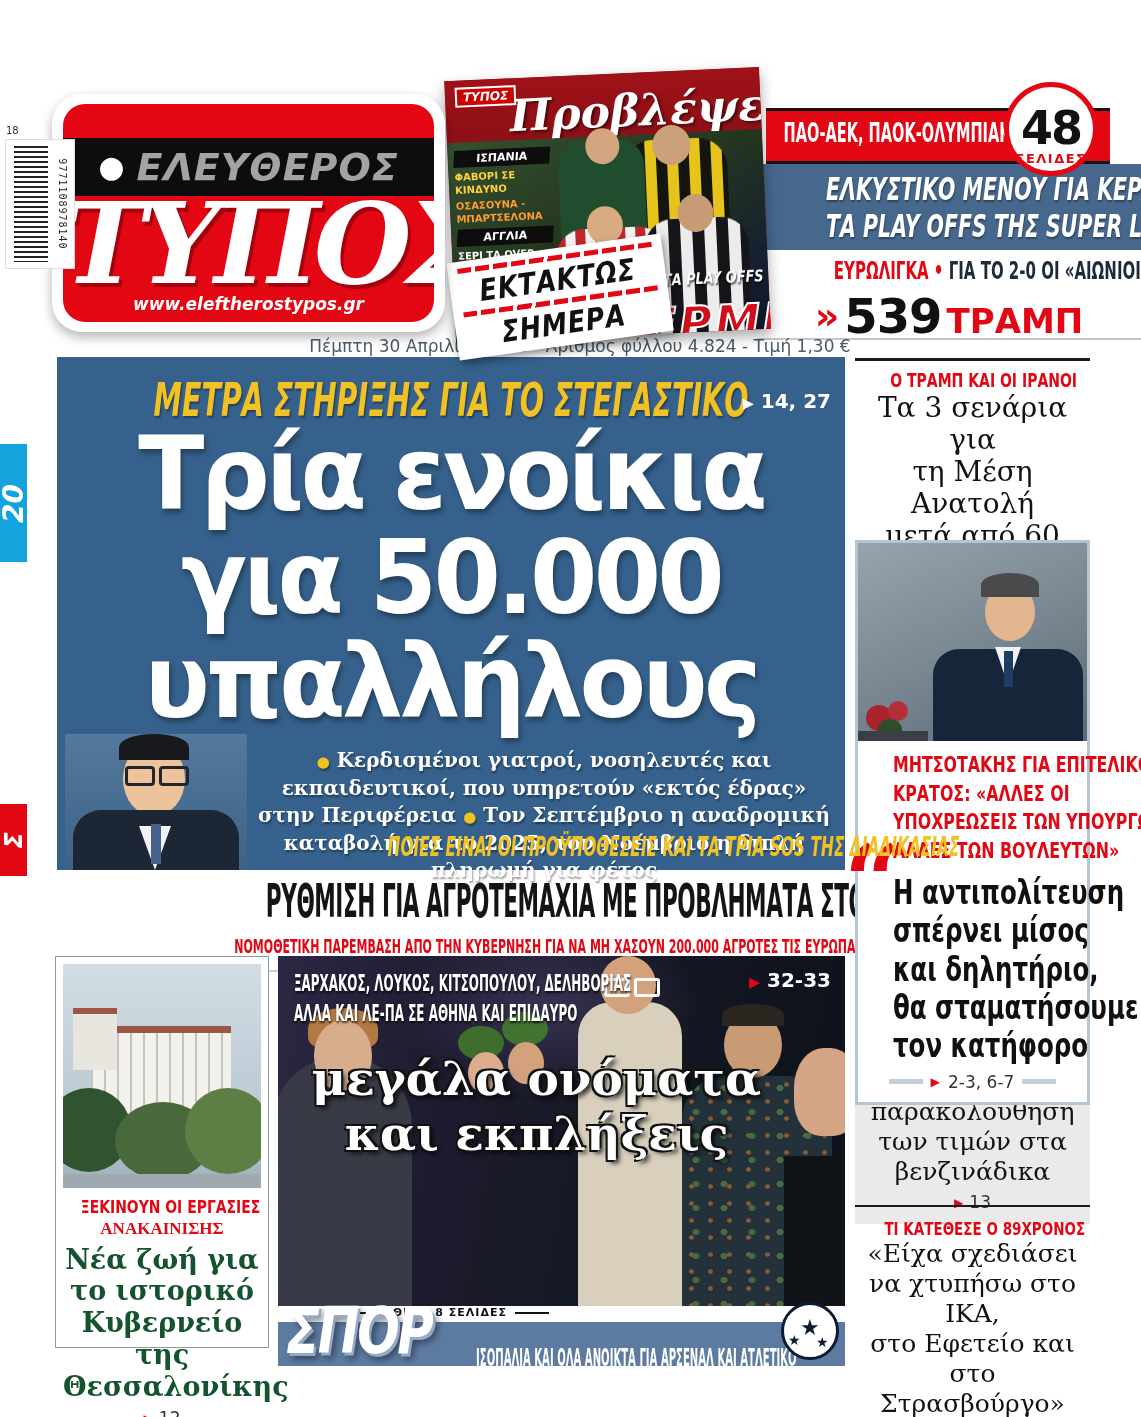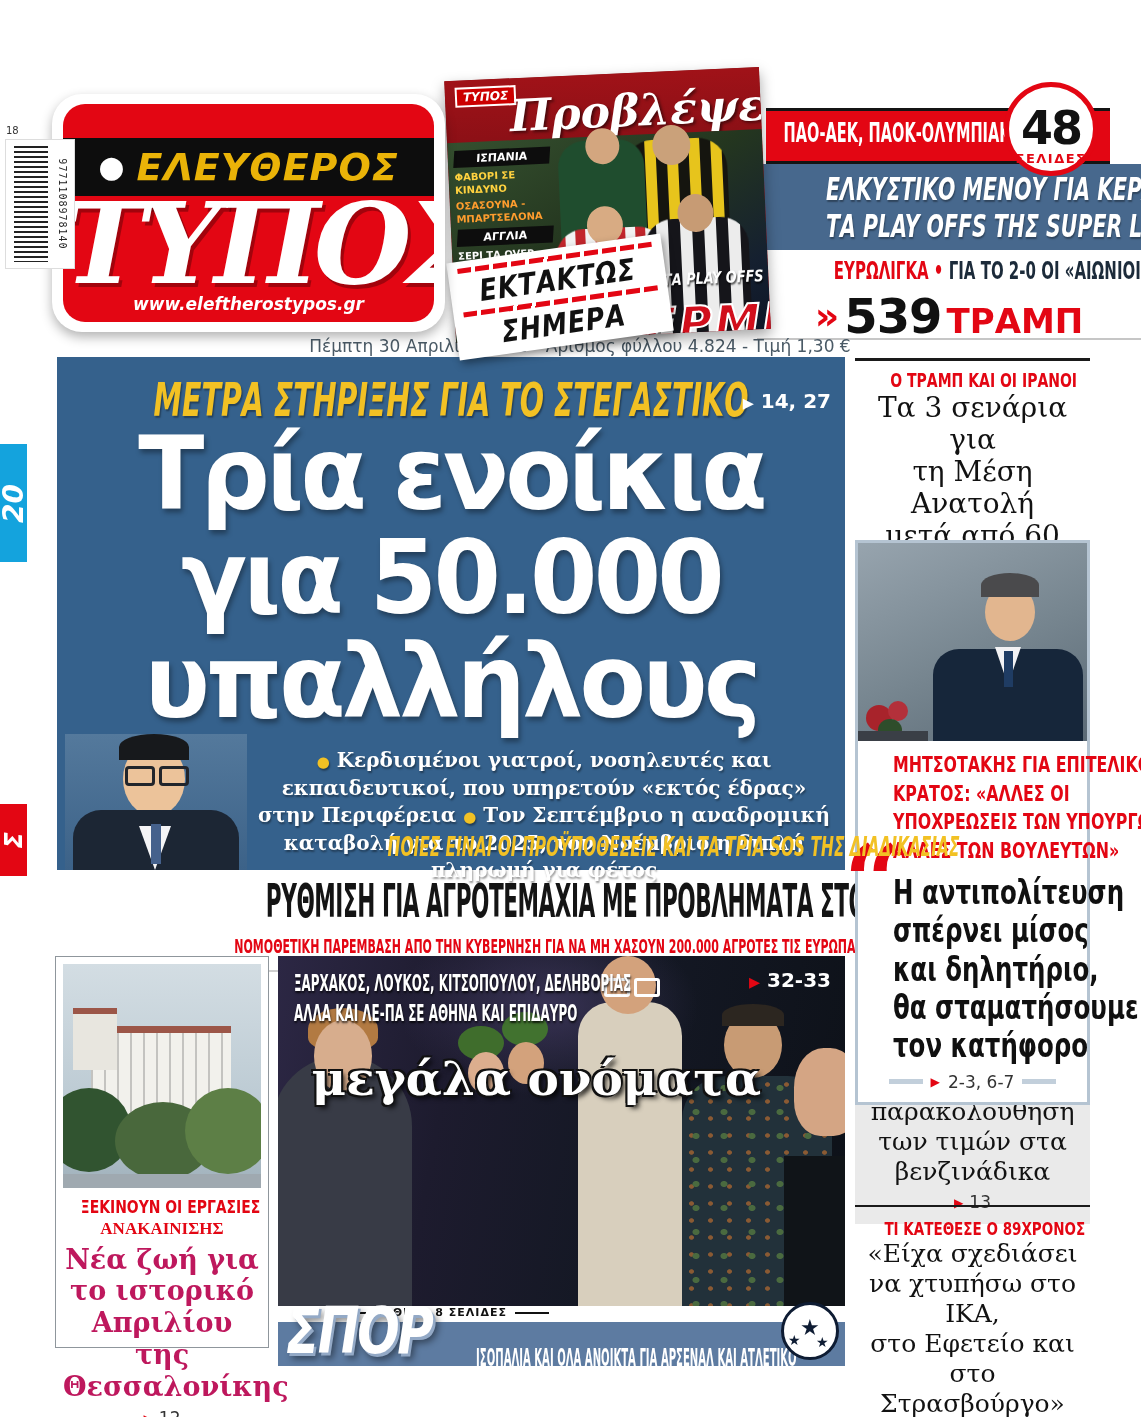--- a/index.html
+++ b/index.html
@@ -14,21 +14,21 @@
   .ar{color:#e30613;}
   .arr{font-size:.72em;vertical-align:middle;}
 
   
   .mast{left:52px;top:94px;width:393px;height:238px;background:#fff;border-radius:30px;
         box-shadow:0 5px 12px rgba(0,0,0,.30);z-index:30;}
   .mast-red{position:absolute;left:11px;right:11px;top:10px;bottom:10px;background:#e30613;border-radius:22px;overflow:hidden;}
   .mast-band{position:absolute;left:0;right:0;top:34px;height:58px;background:#0d0d0d;
              display:flex;align-items:center;justify-content:center;gap:12px;}
   .mast-dot{color:#fff;font-size:30px;line-height:1;}
-  .mast-pre{color:#eab308;font-weight:bold;font-style:italic;font-size:38px;letter-spacing:1px;}
+  .mast-pre{color:#a3a3a3;font-weight:bold;font-style:italic;font-size:38px;letter-spacing:1px;}
   .mast-title{position:absolute;left:0;right:0;top:84px;text-align:center;color:#fff;
               font-family:"DejaVu Serif","Liberation Serif",serif;font-weight:bold;font-style:italic;
               font-size:112px;line-height:1;letter-spacing:-6px;text-shadow:3px 4px 0 rgba(40,0,0,.35);}
   .mast-site{position:absolute;left:0;right:0;bottom:8px;text-align:center;color:#fff;
              font-weight:bold;font-style:italic;font-size:17px;}
   
   .bc{left:5px;top:139px;width:68px;height:128px;background:#fff;z-index:31;border:1px solid #ddd;}
   .bc-bars{position:absolute;left:8px;top:6px;width:34px;bottom:6px;
            background:repeating-linear-gradient(180deg,#222 0 2px,#fff 2px 5px);}
   .bc-num{position:absolute;right:6px;top:50%;transform:translateY(-50%);writing-mode:vertical-rl;
@@ -113,21 +113,21 @@
   .reg-s{font-weight:bold;font-size:20px;color:#e30613;margin-top:6px;}
   .reg-s .pg{color:#444;}
   .reg-rule{margin-top:12px;height:2px;background:#cfcfcf;}
 
   
   .gov{left:55px;top:956px;width:214px;height:392px;border:1px solid #8f969c;background:#fff;
        padding:7px;box-sizing:border-box;}
   .gov-photo{position:relative;height:224px;background:linear-gradient(#d3dde3,#b9c8d1 70%,#9fb0ba);overflow:hidden;}
   .gov-kick{margin-top:9px;color:#e30613;font-weight:bold;font-size:17px;line-height:1.25;}
   .gov-title{font-family:"DejaVu Serif","Liberation Serif",serif;font-weight:bold;font-size:27px;
-             color:#be185d;line-height:1.18;text-align:center;margin-top:4px;}
+             color:#14532d;line-height:1.18;text-align:center;margin-top:4px;}
   .pgline{text-align:center;margin-top:5px;font-size:17px;color:#333;font-weight:bold;}
 
   
   .fest{left:278px;top:956px;width:567px;height:350px;background:#151824;overflow:hidden;z-index:4;}
   .f-base{position:absolute;inset:0;background:linear-gradient(100deg,#2c2744 0%,#1d1b2e 30%,#141824 60%,#0d1118 100%);}
   .f-kick{color:#fff;font-weight:bold;font-size:23px;text-shadow:1px 2px 3px rgba(0,0,0,.8);z-index:6;}
   .f-pages{position:absolute;right:14px;top:12px;color:#fff;font-weight:bold;font-size:20px;z-index:6;}
   .f-title{position:absolute;left:10px;right:60px;top:96px;text-align:center;z-index:6;
            font-family:"DejaVu Serif","Liberation Serif",serif;font-weight:bold;font-size:47px;color:#fff;line-height:1.16;
            text-shadow:-2px -2px 0 #111,2px -2px 0 #111,-2px 2px 0 #111,3px 3px 5px rgba(0,0,0,.85);}
@@ -304,21 +304,21 @@
       <div class="head-c" style="left:-16px;bottom:16px;width:84px;height:84px;background:#315430;"></div>
       <div class="head-c" style="left:52px;bottom:8px;width:96px;height:78px;background:#49683c;"></div>
       <div class="head-c" style="right:-10px;bottom:14px;width:86px;height:86px;background:#5d7f46;"></div>
       <div class="abs" style="left:0;right:0;bottom:0;height:14px;background:#9fa9b0;"></div>
     </div>
     <div class="gov-kick sqb" style="--sx:.82">ΞΕΚΙΝΟΥΝ ΟΙ ΕΡΓΑΣΙΕΣ</div>
     <div class="gov-kick sqb" style="margin-top:0;font-family:Liberation Serif, serif;">ΑΝΑΚΑΙΝΙΣΗΣ</div>
     <div class="gov-title">
       <div>Νέα ζωή για</div>
       <div>το ιστορικό</div>
-      <div>Απριλίου της</div>
+      <div>Κυβερνείο της</div>
       <div>Θεσσαλονίκης</div>
     </div>
     <div class="pgline">
       <span class="arr ar">▶</span>
       <span style="font-weight:normal;color:#333;">12</span>
     </div>
   </div>
 
   <div class="abs fest">
     <div class="f-base"></div>
@@ -340,20 +340,21 @@
     <div class="abs" style="left:506px;top:200px;width:80px;height:150px;background:#101418;"></div>
     <div class="head-c" style="left:516px;top:92px;width:66px;height:88px;background:#d4a584;border-radius:45% 45% 40% 40%;"></div>
     <div class="lft f-kick" style="--sx:.52;left:16px;top:14px;">ΞΑΡΧΑΚΟΣ, ΛΟΥΚΟΣ, ΚΙΤΣΟΠΟΥΛΟΥ, ΔΕΛΗΒΟΡΙΑΣ</div>
     <div class="lft f-kick" style="--sx:.52;left:16px;top:44px;">ΑΛΛΑ ΚΑΙ ΛΕ-ΠΑ ΣΕ ΑΘΗΝΑ ΚΑΙ ΕΠΙΔΑΥΡΟ</div>
     <div class="f-pages">
       <span class="arr ar">▶</span>
       <span>32-33</span>
     </div>
     <div class="f-title">
       <div>μεγάλα ονόματα</div>
+      <div>και εκπλήξεις</div>
     </div>
   </div>
 
   <div class="abs sport">
     <div class="sp-note">
       <span class="sp-nl"></span>
       <span>ΕΝΘΕΤΟ 8 ΣΕΛΙΔΕΣ</span>
       <span class="sp-nl"></span>
     </div>
     <div class="sp-bar"></div>

